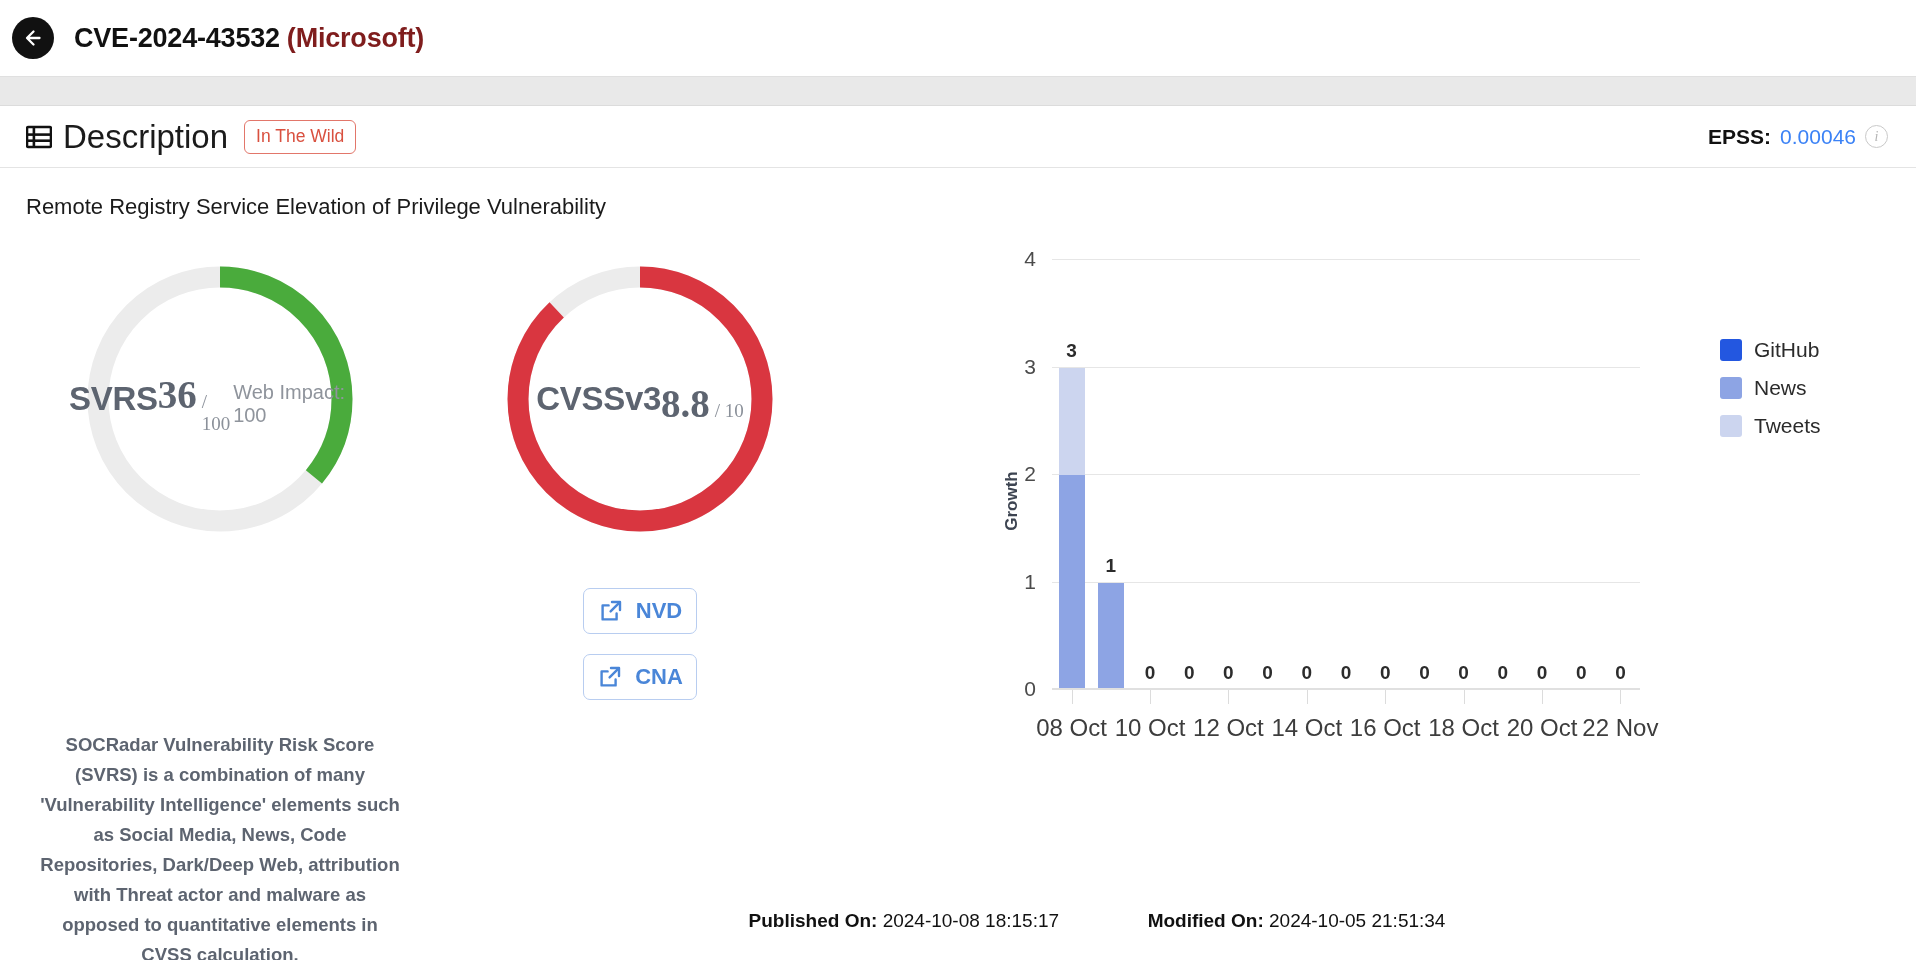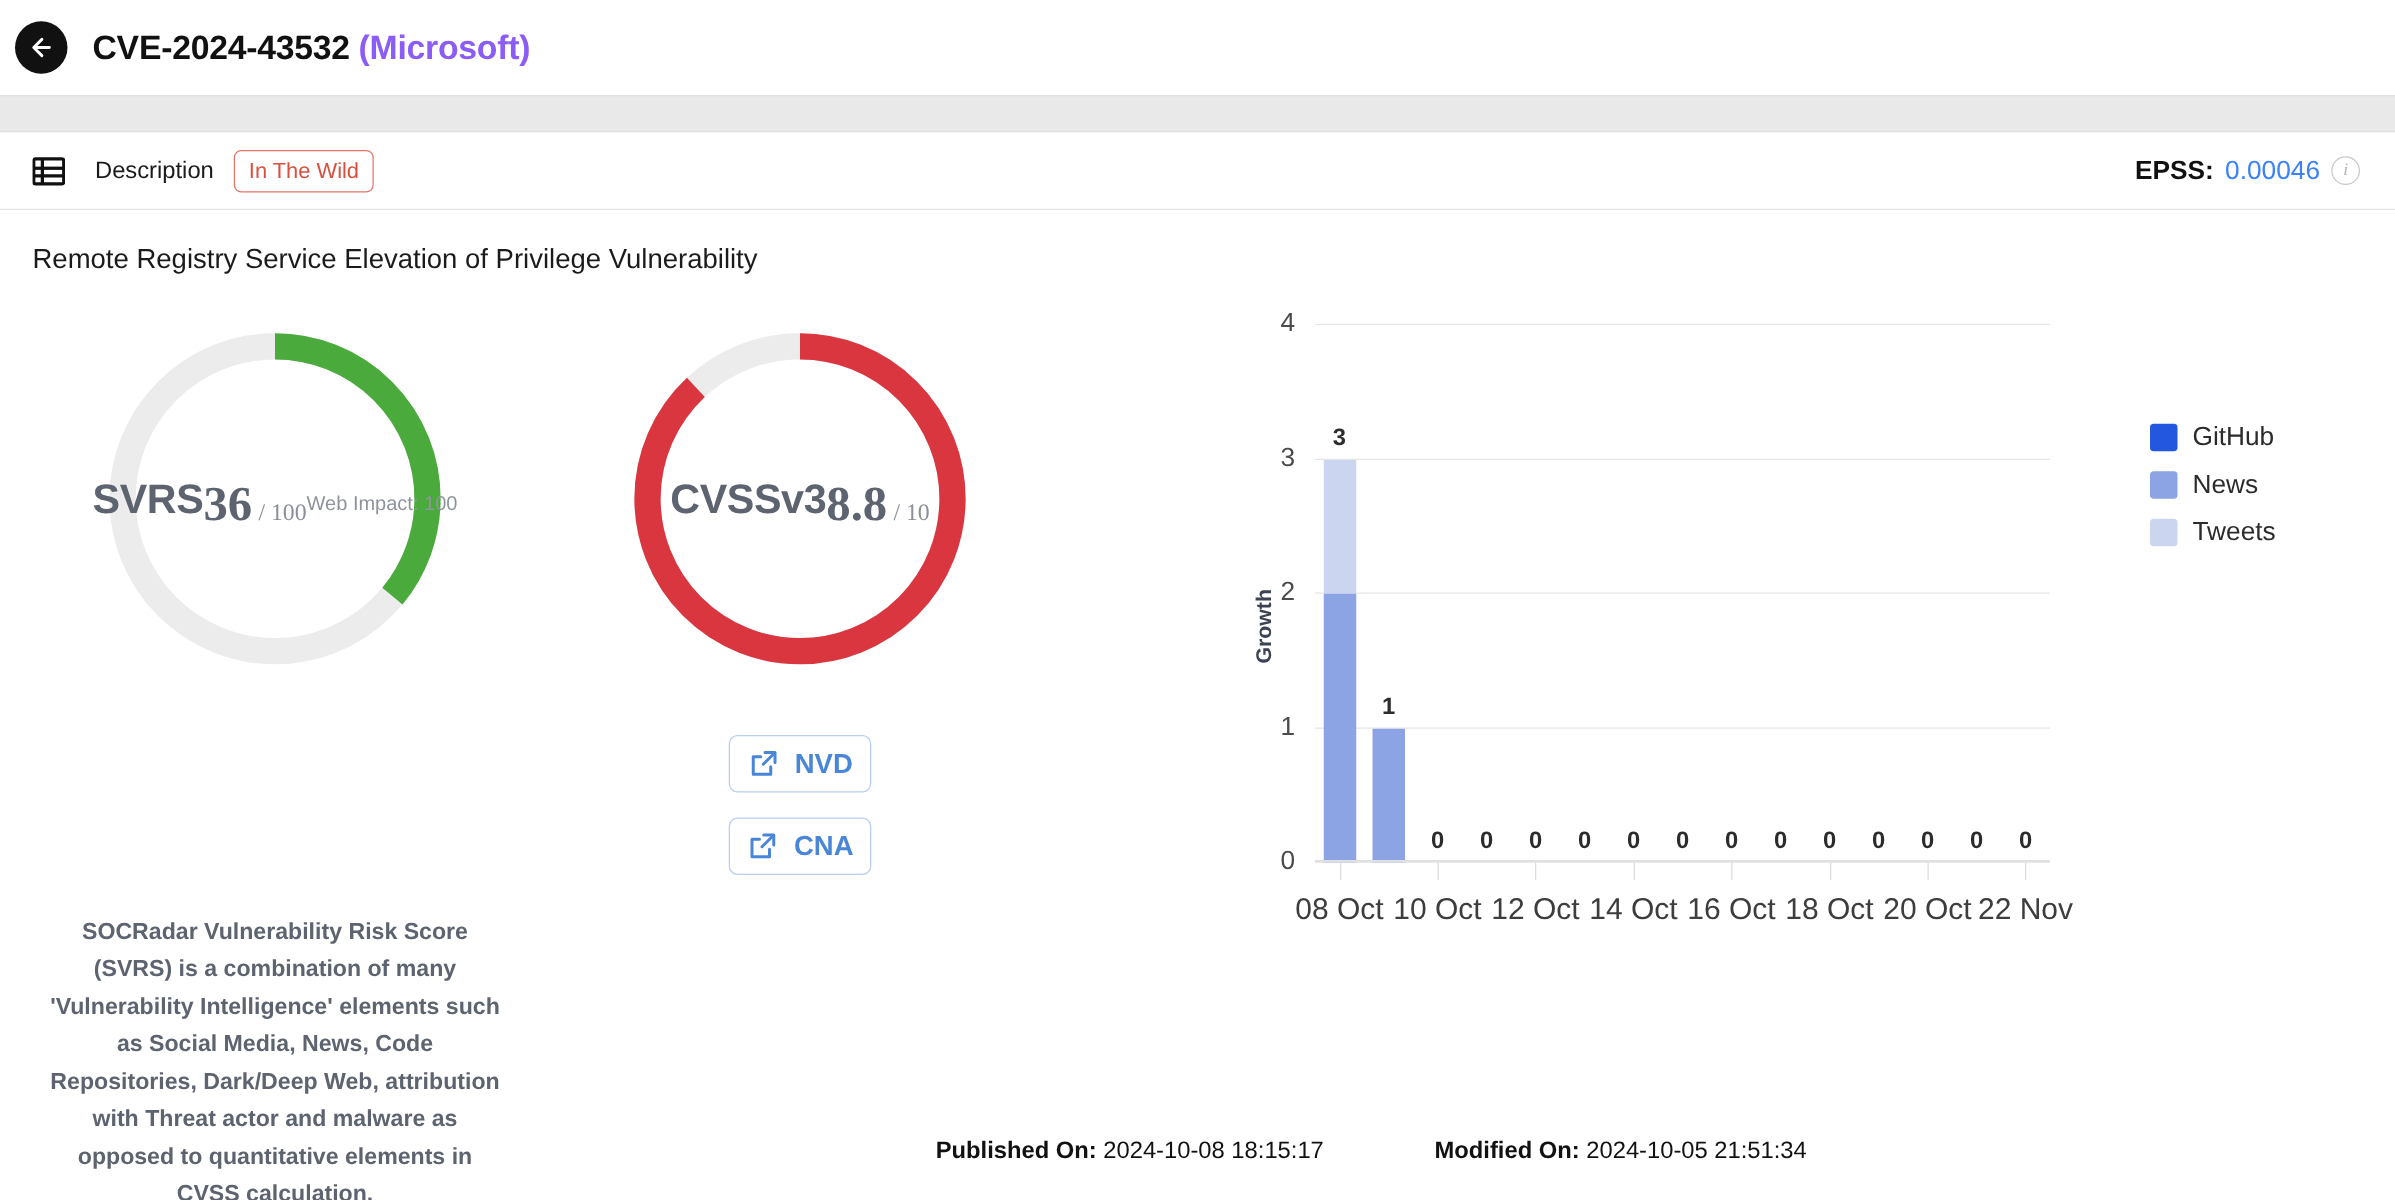--- a/index.html
+++ b/index.html
@@ -32,21 +32,21 @@
     margin-left: 20px;
     font-size: 27px;
     font-weight: bold;
     color: #111111;
     letter-spacing: -0.2px;
     white-space: nowrap;
   }
   .cve-vendor {
     font-size: 27px;
     font-weight: bold;
-    color: #8b5cf6;
+    color: #7f1d1d;
     margin-left: 7px;
   }
 
   .gray-band {
     height: 30px;
     background: #e9e9e9;
     border-top: 1px solid #e0e0e0;
     border-bottom: 1px solid #dcdcdc;
   }
 
@@ -55,23 +55,23 @@
     height: 62px;
     display: flex;
     align-items: center;
     padding: 0 28px 0 26px;
     border-bottom: 1px solid #e4e4e4;
     background: #ffffff;
   }
   .desc-left { display: flex; align-items: center; }
   .list-icon { width: 26px; height: 24px; display: block; }
   .desc-label {
-    font-size: 19px;
+    font-size: 33px;
     color: #1b1b1b;
-    margin-left: 24px;
+    margin-left: 11px;
     white-space: nowrap;
   }
   .wild-badge {
     margin-left: 16px;
     border: 1px solid #e2766a;
     border-radius: 6px;
     color: #d9503f;
     font-size: 17.5px;
     padding: 5px 11px 6px;
     white-space: nowrap;
@@ -131,21 +131,21 @@
     align-items: center; justify-content: center;
     pointer-events: none;
   }
   .gauge-name {
     font-size: 33px; font-weight: bold; color: #5d6470;
     letter-spacing: -0.3px;
   }
   .gauge-score-line { margin-top: 9px; display: flex; align-items: baseline; font-family: Liberation Serif, serif; }
   .gauge-score { font-size: 39px; font-weight: bold; color: #5d6470; }
   .gauge-max { font-size: 19px; color: #8a9099; margin-left: 5px; }
-  .gauge-sub { margin-top: 9px; font-size: 16px; color: #8f949c; }
+  .gauge-sub { margin-top: 9px; font-size: 20px; color: #8f949c; }
 
   .svrs-desc {
     width: 470px;
     margin-top: 30px;
     text-align: center;
     font-size: 18.5px;
     font-weight: bold;
     line-height: 30px;
     color: #5d6470;
   }

